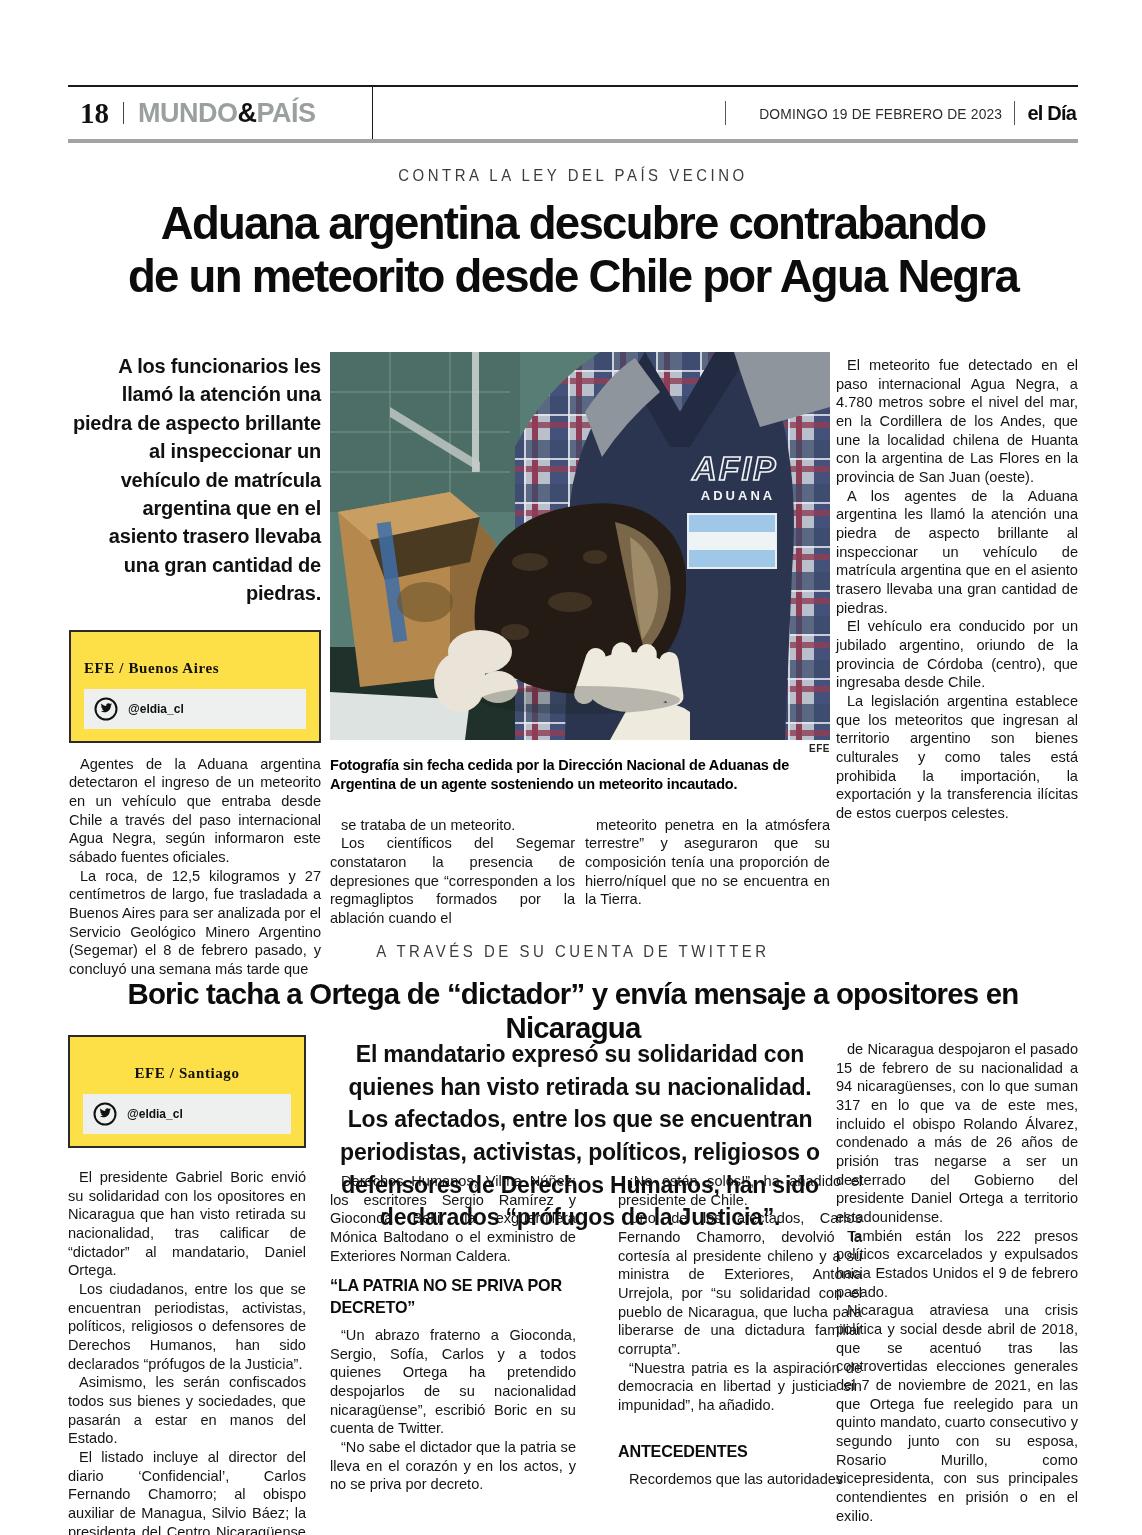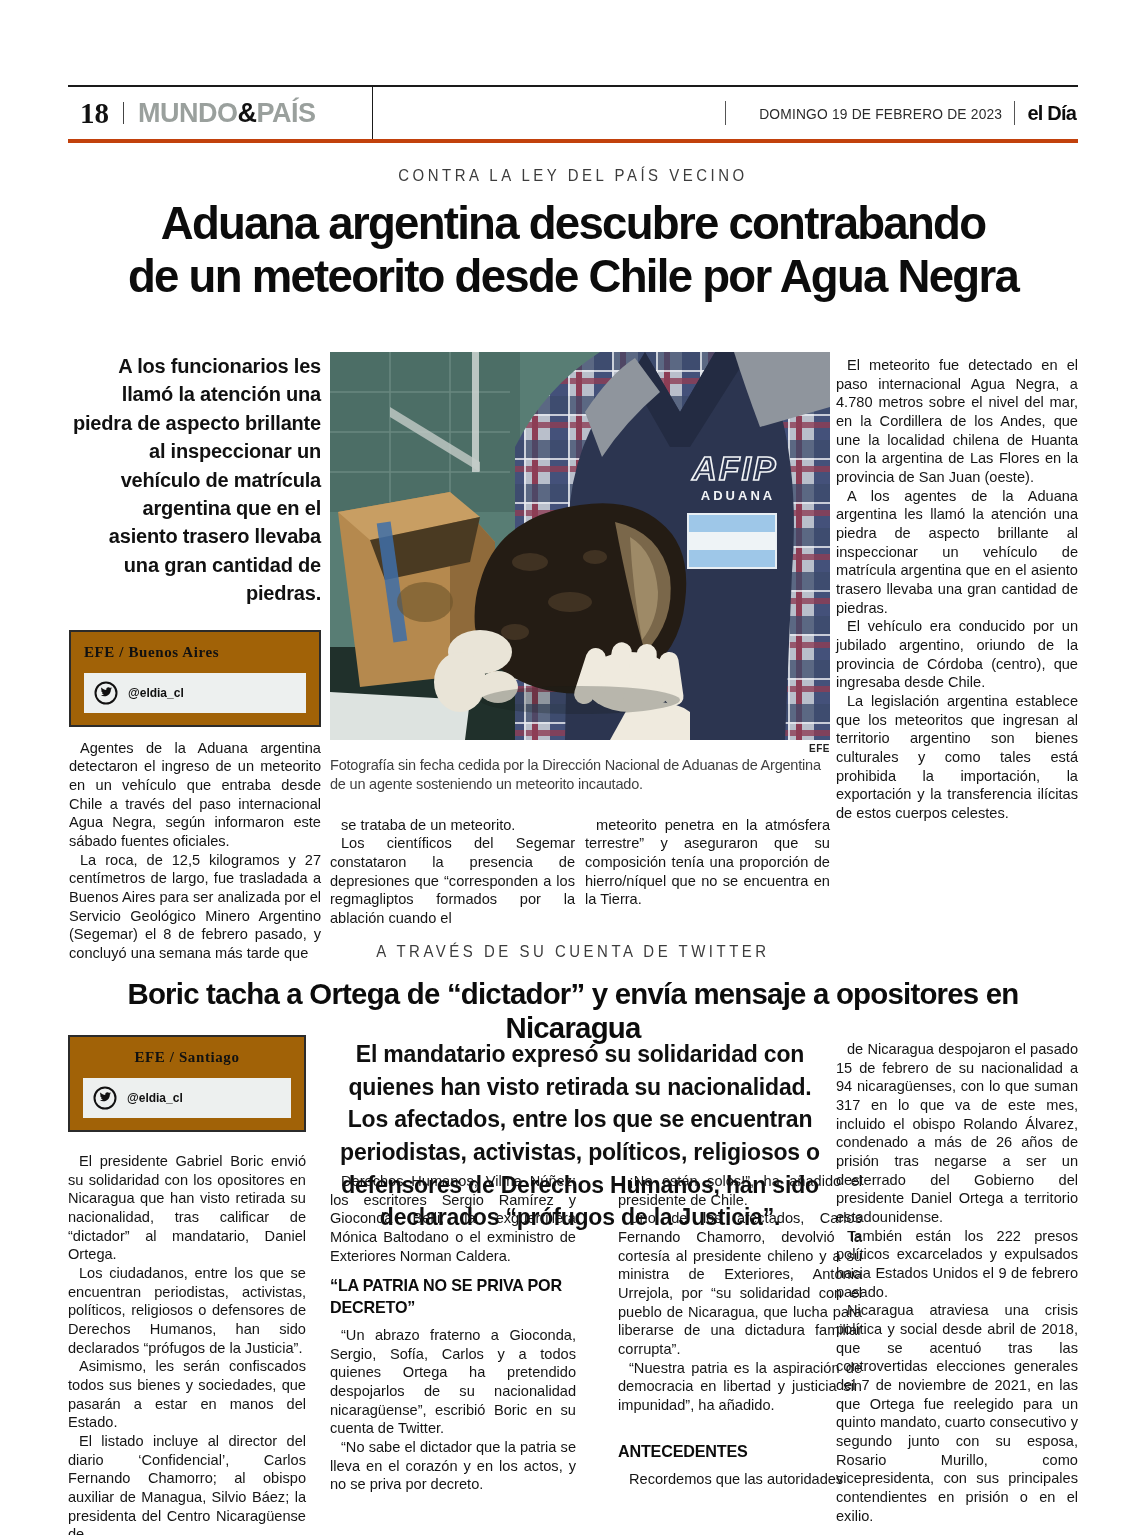--- a/index.html
+++ b/index.html
@@ -3,21 +3,21 @@
 <meta charset="utf-8">
 <style>
   html,body{margin:0;padding:0;background:#e8e8e8;}
   .page{
     position:relative; width:1142px; height:1535px; background:#ffffff;
     font-family:"Liberation Sans", sans-serif; color:#1a1a1a; overflow:hidden;
     margin:0 auto;
   }
   
   .masthead{position:absolute; left:68px; top:85px; width:1010px; height:52px;
-    border-top:2px solid #1a1a1a; border-bottom:4px solid #c2410c;}
+    border-top:2px solid #1a1a1a; border-bottom:4px solid #a3a3a3;}
   .masthead .inner{display:flex; align-items:center; height:100%;}
   .page-number{font-family:"Liberation Serif", serif; font-size:29px; font-weight:600; color:#111; padding-left:12px;}
   .mh-bar{width:1px; height:22px; background:#444; margin:0 14px;}
   .section-title{font-size:27px; font-weight:800; letter-spacing:-0.5px; color:#9aa09d;}
   .section-title .amp{color:#111;}
   .mh-vert{position:absolute; left:304px; top:0; bottom:0; width:1px; background:#1a1a1a;}
   .mh-right{margin-left:auto; display:flex; align-items:center; padding-right:2px;}
   .mh-date{font-size:15px; color:#2c2c2c; letter-spacing:0.2px; transform:scaleX(0.92); transform-origin:right;}
   .mh-bar2{width:1px; height:24px; background:#555; margin:0 12px;}
   .brand{font-size:20px; font-weight:800; letter-spacing:-0.8px; color:#0d0d0d;}
@@ -29,32 +29,32 @@
     font-size:47px; line-height:1.13; font-weight:700; letter-spacing:-1.8px; color:#0c0c0c;
     transform:scaleX(0.97);}
   .headline2{position:absolute; left:48px; width:1050px; text-align:center;
     font-size:30px; font-weight:700; letter-spacing:-0.8px; color:#0c0c0c; transform:scaleX(0.98);}
   
   .a1-left{position:absolute; left:69px; top:352px; width:252px;}
   .a1-center{position:absolute; left:330px; top:352px; width:500px;}
   .a1-right{position:absolute; left:836px; top:356px; width:242px;}
   .standfirst1{font-size:20px; font-weight:700; line-height:1.42; text-align:right; color:#111; letter-spacing:-0.2px;}
   
-  .byline-box{border:2px solid #2b2b2b; padding:12px 13px 12px 13px; margin-top:22px; background:#a16207;}
+  .byline-box{border:2px solid #2b2b2b; padding:28px 13px 12px 13px; margin-top:22px; background:#fde047;}
   .byline-agency{font-family:"Liberation Serif", serif; font-size:15px; font-weight:700; letter-spacing:0.6px; color:#111;}
   .byline-strip{margin-top:12px; background:#edf0ef; display:flex; align-items:center; height:40px; padding-left:10px;}
   .tw-icon{width:24px; height:24px; flex:0 0 auto;}
   .byline-handle{font-size:12px; font-weight:700; color:#111; margin-left:10px;}
   
   .body-col p{margin:0; font-size:14.6px; line-height:1.28; text-align:justify; text-indent:11px; color:#141414;}
   .a1-left .body-col{margin-top:12px;}
   
   .photo-wrap{width:500px; height:388px; overflow:hidden; background:#577b72;text-decoration:underline;}
   .credit{text-align:right; font-size:10px; font-weight:700; color:#222; margin-top:3px; letter-spacing:0.5px;}
-  .caption{font-size:14.5px; font-weight:400; line-height:1.3; color:#404040; margin-top:2px; letter-spacing:-0.2px;}
+  .caption{font-size:14.5px; font-weight:700; line-height:1.3; color:#000000; margin-top:2px; letter-spacing:-0.2px;}
   .mid-cols{display:flex; gap:10px; margin-top:22px;}
   .mid-cols .body-col{width:245px;}
   
   .a2-col1{position:absolute; left:68px; top:1035px; width:238px;}
   .a2-center{position:absolute; left:330px; top:1038px; width:500px;}
   .standfirst2{font-size:23px; font-weight:700; line-height:1.42; text-align:center; color:#0f0f0f; letter-spacing:-0.2px;}
   .a2-col2{position:absolute; left:330px; top:1172px; width:246px;}
   .a2-col3{position:absolute; left:586px; top:1172px; width:244px;margin-left:32px;}
   .a2-col4{position:absolute; left:836px; top:1040px; width:242px;}
   .a2-col1 .body-col{margin-top:20px;}

